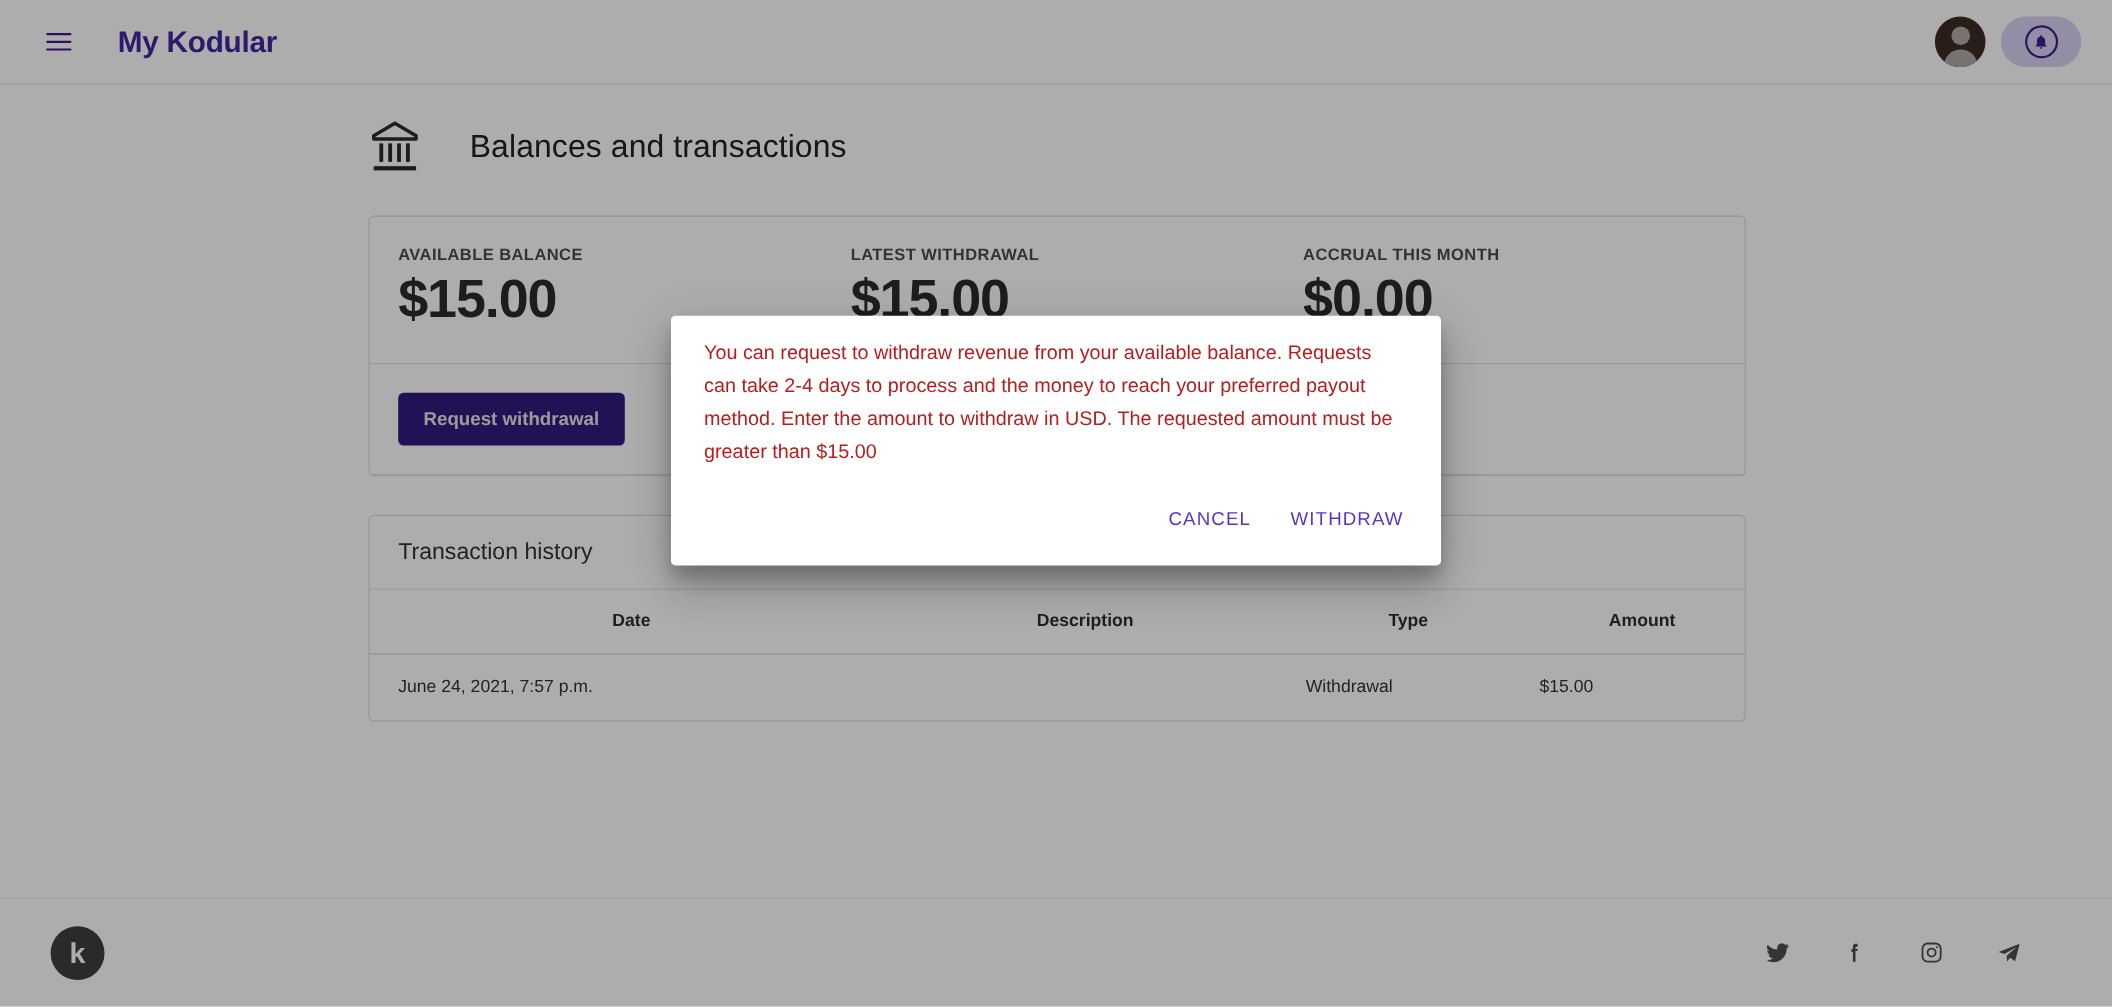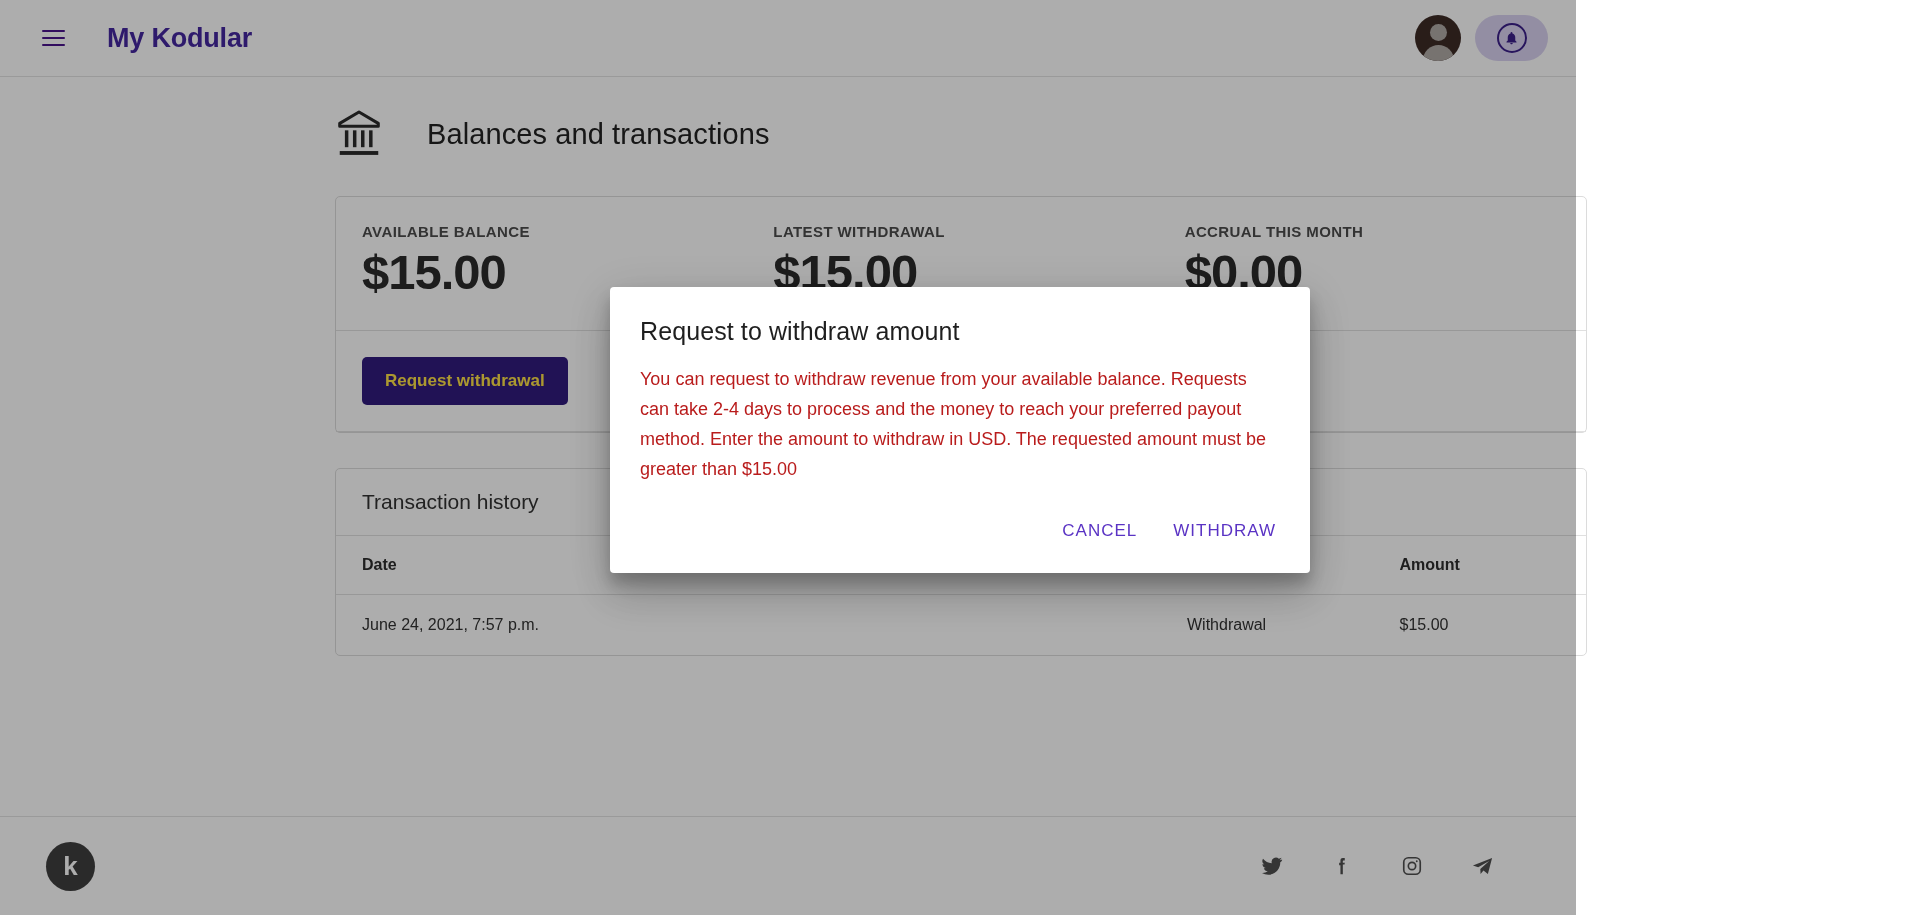--- a/index.html
+++ b/index.html
@@ -11,21 +11,21 @@
   }
 
   body {
     font-family: "Liberation Sans", sans-serif;
     background: #ffffff;
     position: relative;
   }
 
   
   #page-root {
-    width: 1576px;
+    width: 1920px;
     height: 915px;
     position: relative;
     background: #ffffff;
   }
 
   
   .appbar {
     height: 77px;
     background: #ffffff;
     display: flex;
@@ -161,21 +161,21 @@
     color: #2b2b2b;
     margin-top: 4px;
     letter-spacing: -1px;
   }
   .panel-actions {
     padding: 26px 0 26px 26px;
     border-bottom: 1px solid #e0e0e0;
   }
   .btn-primary {
     background: #311b7e;
-    color: #fde047;
+    color: #e5e5e5;
     border: none;
     font-size: 17px;
     font-weight: bold;
     font-family: "Liberation Sans", sans-serif;
     padding: 14px 23px;
     border-radius: 5px;
     cursor: pointer;
   }
 
   .table-panel {
@@ -187,21 +187,21 @@
     overflow: hidden;
   }
   .table-caption {
     font-size: 21px;
     color: #333;
     padding: 21px 0 21px 26px;
     border-bottom: 1px solid #e0e0e0;
   }
   table { width: 100%; border-collapse: collapse; }
   th {
-    text-align: left;
+    text-align: center;
     font-size: 16px;
     font-weight: bold;
     color: #2e2e2e;
     padding: 20px 0 20px 26px;
     border-bottom: 1px solid #e0e0e0;
   }
   td {
     text-align: left;
     font-size: 16px;
     color: #333;
@@ -411,21 +411,20 @@
       </svg>
       <svg class="social" width="23" height="23" viewBox="0 0 24 24" fill="currentColor" aria-hidden="true">
         <path d="M22 3 2 11l5.5 1.9L19 6.2l-9.3 8.3.3 5.4 3-3.6 4.6 3.4L22 3z"></path>
       </svg>
     </div>
   </div>
 
   <div class="scrim"></div>
 
   <div class="modal">
-    <div class="modal-title">Request to withdraw amount</div>
     <div class="modal-body">You can request to withdraw revenue from your available balance. Requests can take 2-4 days to process and the money to reach your preferred payout method. Enter the amount to withdraw in USD. The requested amount must be greater than $15.00</div>
 
 
     <div class="modal-actions">
       <button class="btn-text">CANCEL</button>
       <button class="btn-text">WITHDRAW</button>
     </div>
   </div>
 
 </div>

